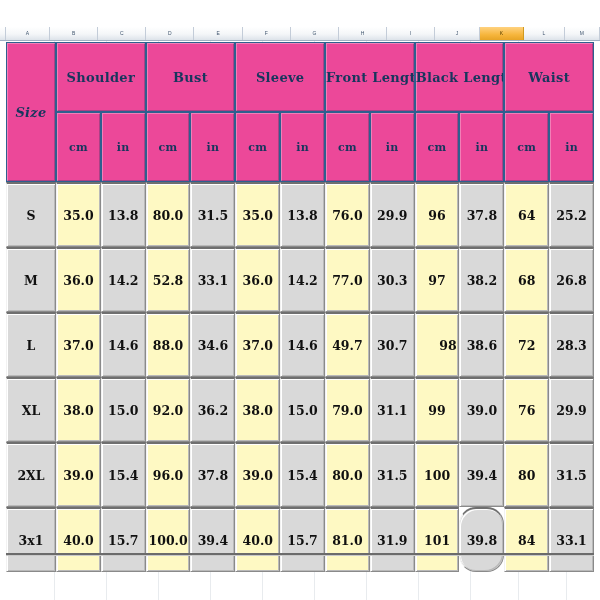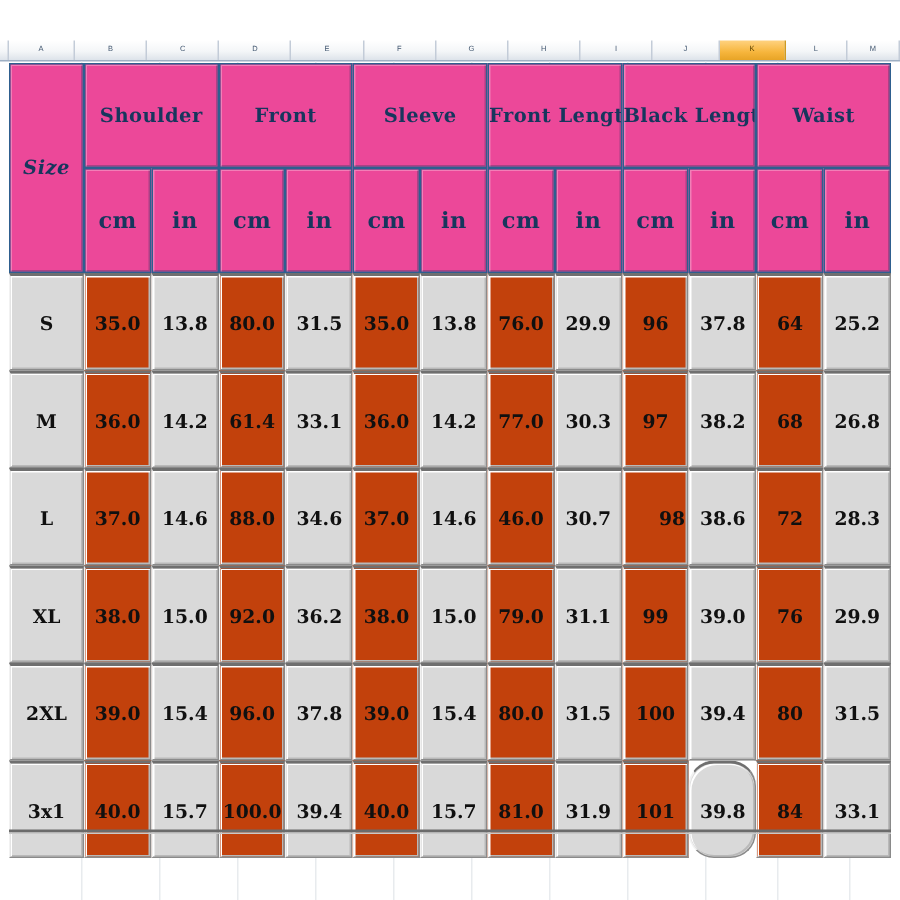--- a/index.html
+++ b/index.html
@@ -90,37 +90,37 @@
   td.hd {
     background: #ec4899;
     color: #17365D;
     border: 1px solid #2E5F8F;
     box-shadow: inset 1px 1px 0 rgba(255,255,255,0.30),
                 inset -1px -1px 0 rgba(20,50,90,0.30);
     font-size: 12.5px;
     letter-spacing: 0.3px;
   }
   td.hd.group { font-size: 13px; }
-  td.hd.unit  { font-size: 15px; }
+  td.hd.unit  { font-size: 11px; }
   td.hd.sizecell { font-size: 13px; }
 
   
   td.dc {
     font-size: 12.5px;
     color: #101010;
     border: 1px solid #8e8e8e;
     border-top-color: #f2f2f2;
     border-left-color: #f2f2f2;
     border-right-color: #8a8a8a;
     border-bottom-color: #8a8a8a;
     box-shadow: inset 1px 1px 0 #ffffff,
                 inset -1px -1px 0 #b9b9b9;
   }
   td.dc.gray  { background: #D9D9D9; }
-  td.dc.white { background: #c2410c; }
+  td.dc.white { background: #fef9c3; }
 
   
   tr.datarow > td { border-top: 2px solid #6f6f6f; }
 
   
   #table-bottom-rule {
     position: absolute;
     left: 6px;
     top: 553px;
     width: 588px;
@@ -163,21 +163,21 @@
     <i style="left: 518px;"></i>
     <i style="left: 566px;"></i>
   </div>
 
 <div id="size-table-wrap">
   <table class="size-table">
     <tbody id="table-body">
         <tr>
           <td class="hd sizecell" rowspan="2" style="width: 48px; height: 136px; font-style: italic;">Size</td>
           <td class="hd group" colspan="2" style="height: 68px;">Shoulder</td>
-          <td class="hd group" colspan="2" style="height: 68px;">Front</td>
+          <td class="hd group" colspan="2" style="height: 68px;">Bust</td>
           <td class="hd group" colspan="2" style="height: 68px;">Sleeve</td>
           <td class="hd group" colspan="2" style="height: 68px;">Front Length</td>
           <td class="hd group" colspan="2" style="height: 68px;">Black Length</td>
           <td class="hd group" colspan="2" style="height: 68px;">Waist</td>
         </tr>
         <tr>
           <td class="hd unit" style="height: 68px;">cm</td>
           <td class="hd unit" style="height: 68px;">in</td>
           <td class="hd unit" style="height: 68px;">cm</td>
           <td class="hd unit" style="height: 68px;">in</td>
@@ -202,40 +202,40 @@
           <td class="dc gray" style="height: 62px;">29.9</td>
           <td class="dc white" style="height: 62px;">96</td>
           <td class="dc gray" style="height: 62px;">37.8</td>
           <td class="dc white" style="height: 62px;">64</td>
           <td class="dc gray" style="height: 62px;">25.2</td>
         </tr>
         <tr class="datarow">
           <td class="dc gray" style="height: 62px;">M</td>
           <td class="dc white" style="height: 62px;">36.0</td>
           <td class="dc gray" style="height: 62px;">14.2</td>
-          <td class="dc white" style="height: 62px;">61.4</td>
+          <td class="dc white" style="height: 62px;">52.8</td>
           <td class="dc gray" style="height: 62px;">33.1</td>
           <td class="dc white" style="height: 62px;">36.0</td>
           <td class="dc gray" style="height: 62px;">14.2</td>
           <td class="dc white" style="height: 62px;">77.0</td>
           <td class="dc gray" style="height: 62px;">30.3</td>
           <td class="dc white" style="height: 62px; margin-top: 30px;">97</td>
           <td class="dc gray" style="height: 62px; margin-left: 48px;">38.2</td>
           <td class="dc white" style="height: 62px;">68</td>
           <td class="dc gray" style="height: 62px;">26.8</td>
         </tr>
         <tr class="datarow">
           <td class="dc gray" style="height: 62px;">L</td>
           <td class="dc white" style="height: 62px;">37.0</td>
           <td class="dc gray" style="height: 62px;">14.6</td>
           <td class="dc white" style="height: 62px;">88.0</td>
           <td class="dc gray" style="height: 62px;">34.6</td>
           <td class="dc white" style="height: 62px;">37.0</td>
           <td class="dc gray" style="height: 62px;">14.6</td>
-          <td class="dc white" style="height: 62px;">46.0</td>
+          <td class="dc white" style="height: 62px;">49.7</td>
           <td class="dc gray" style="height: 62px;">30.7</td>
           <td class="dc white" style="height: 62px; padding-left: 22px;">98</td>
           <td class="dc gray" style="height: 62px;">38.6</td>
           <td class="dc white" style="height: 62px;">72</td>
           <td class="dc gray" style="height: 62px;">28.3</td>
         </tr>
         <tr class="datarow">
           <td class="dc gray" style="height: 62px;">XL</td>
           <td class="dc white" style="height: 62px;">38.0</td>
           <td class="dc gray" style="height: 62px;">15.0</td>

